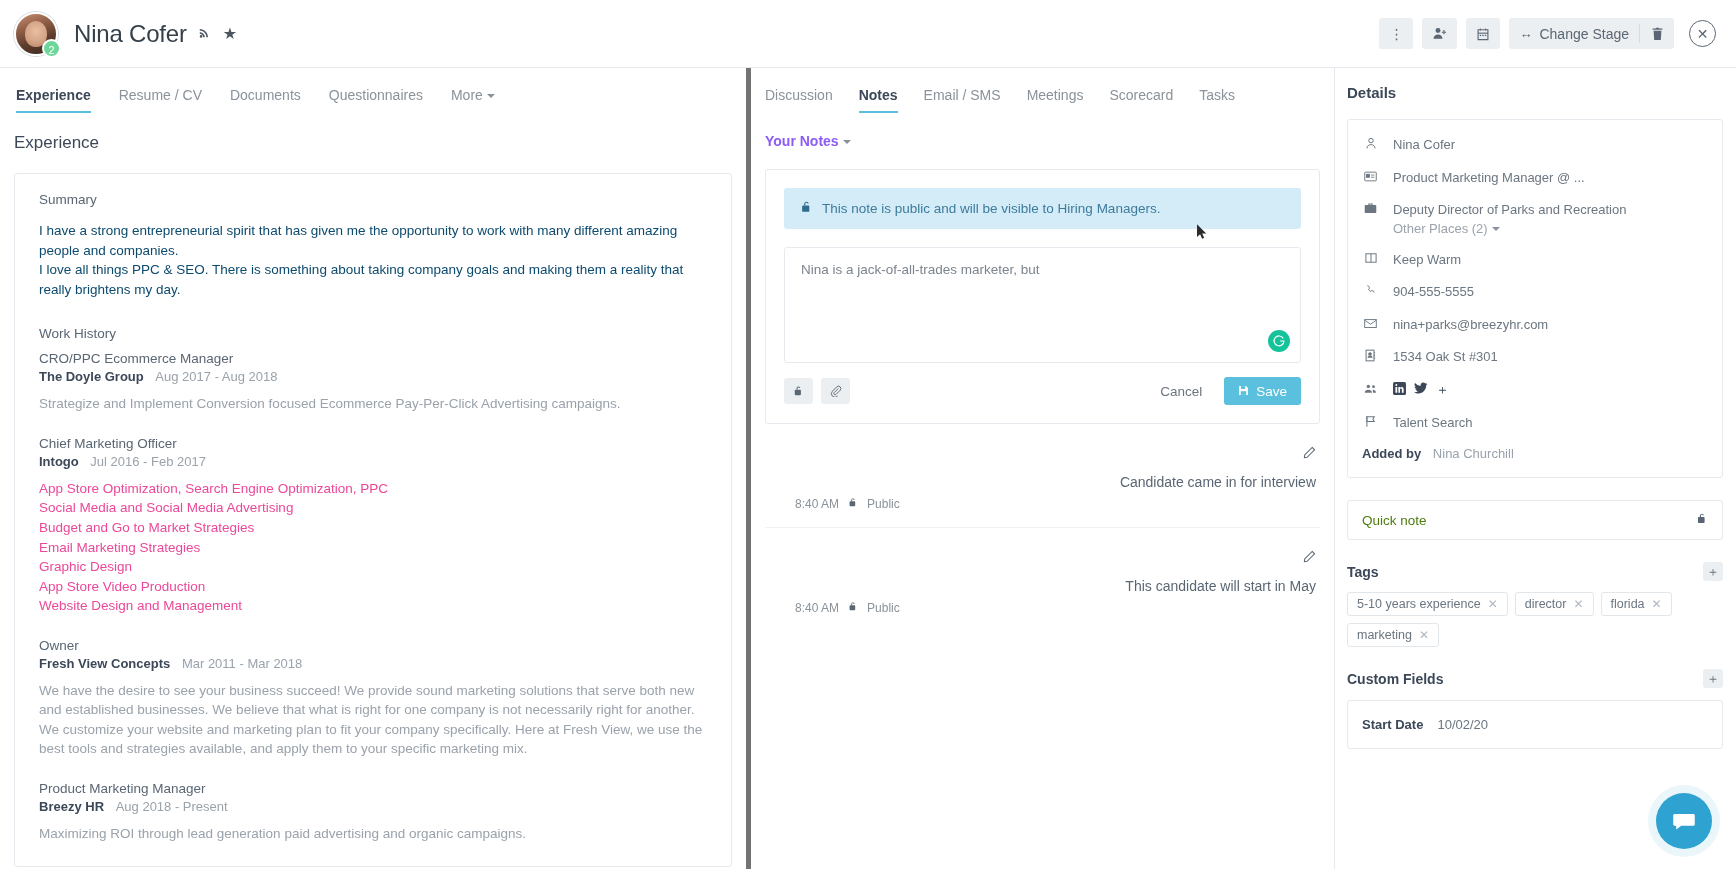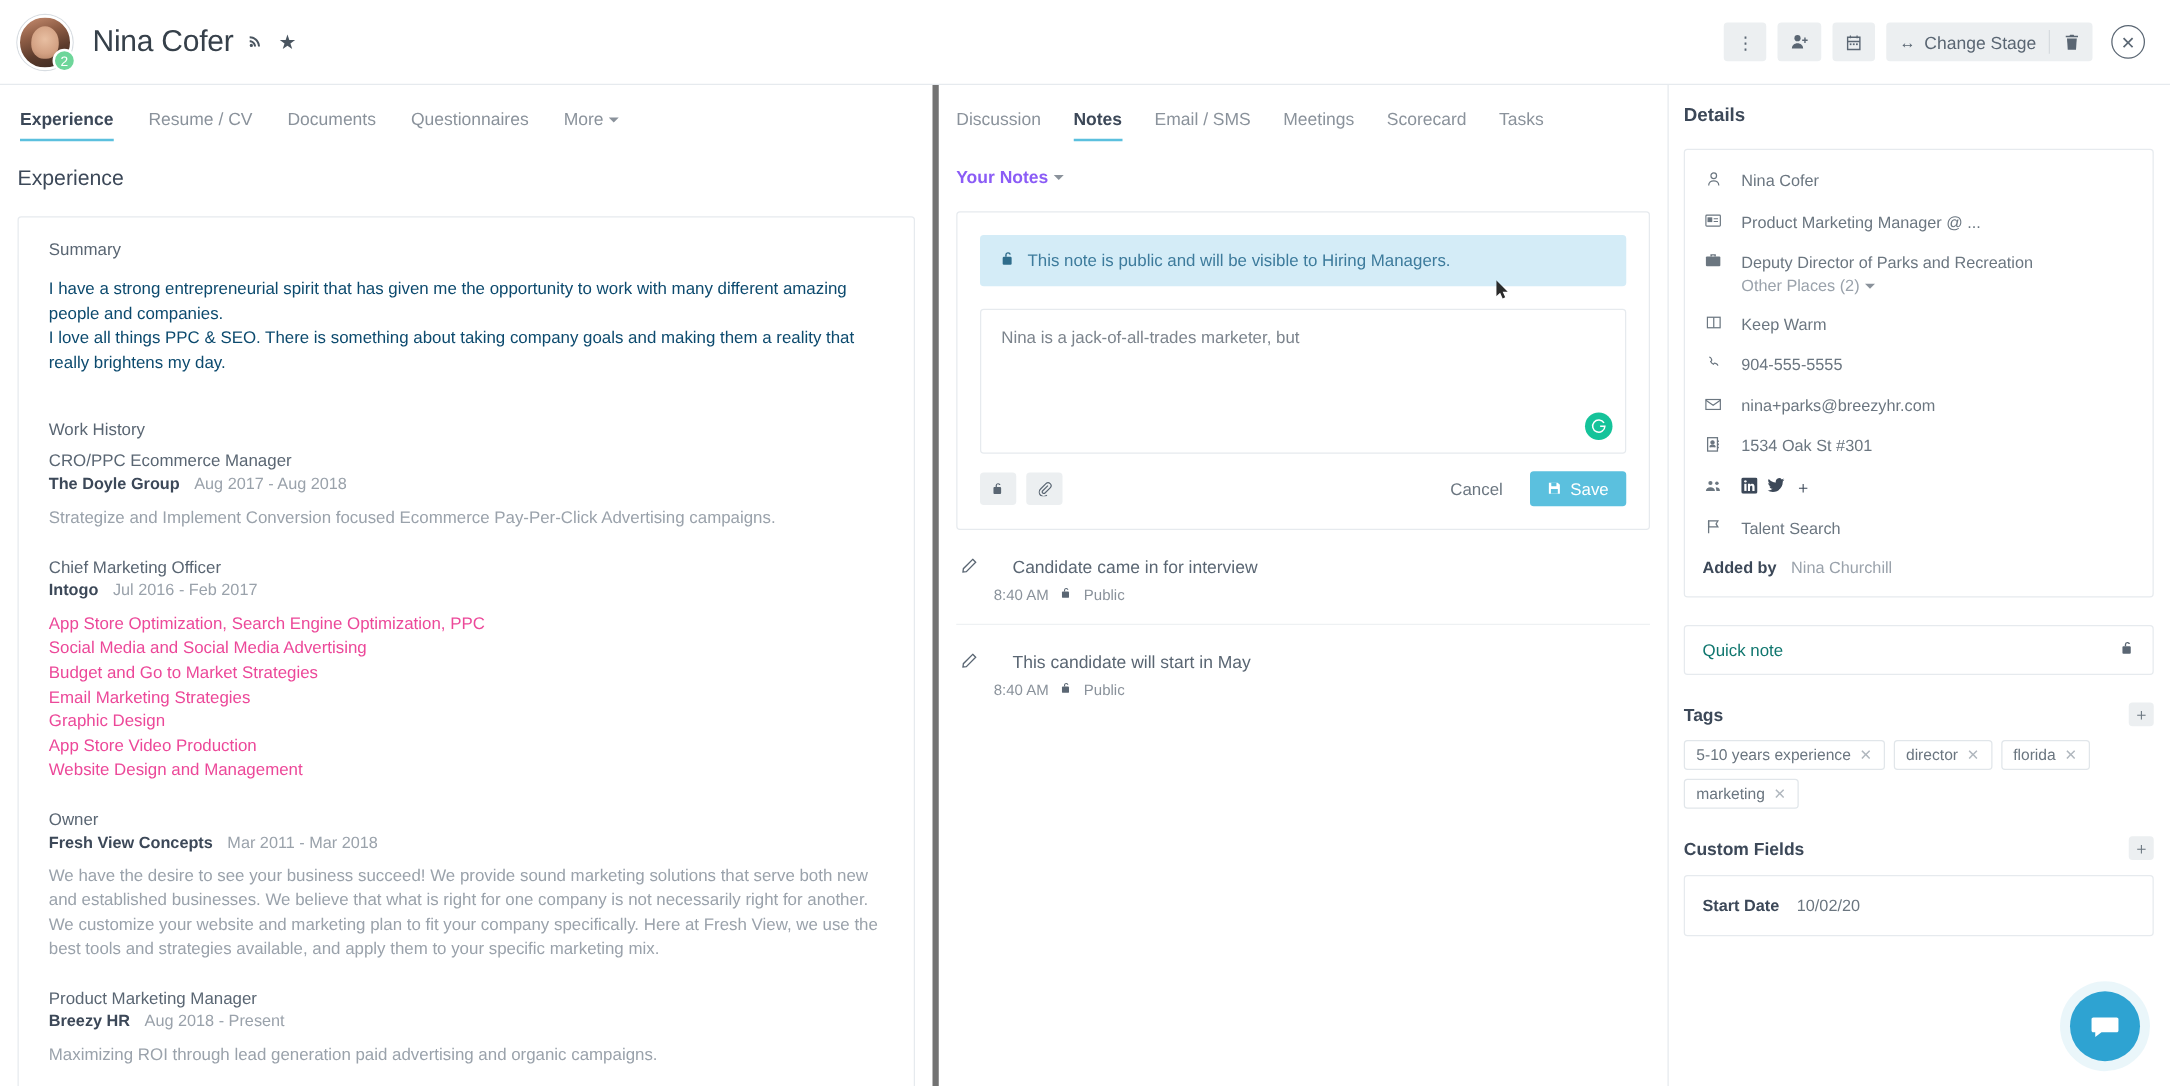--- a/index.html
+++ b/index.html
@@ -86,21 +86,21 @@
   .section-title { font-size: 17px; color: #3c4858; padding: 20px 0 0 14px; }
 
   .card {
     margin: 20px 14px 0 14px;
     border: 1px solid #e6eaee; border-radius: 3px;
     padding: 18px 24px 22px 24px;
     background: #fff;
   }
   .sub-head { font-size: 13.5px; color: #5a6673; margin-bottom: 14px; }
   .para { font-size: 13.5px; color: #0c4a6e; line-height: 1.45; }
-  .work-head { font-size: 13.5px; color: #5a6673; margin: 37px 0 10px 0; }
+  .work-head { font-size: 13.5px; color: #5a6673; margin: 27px 0 10px 0; }
   .job { margin-bottom: 22px; }
   .job-title { font-size: 13.5px; color: #5a6673; margin-bottom: 3px; }
   .job-meta { font-size: 13px; margin-bottom: 10px; }
   .job-company { font-weight: 700; color: #3c4858; }
   .job-dates { color: #9aa2ab; margin-left: 8px; }
   .job-desc { font-size: 13.5px; color: #9aa2ab; line-height: 1.45; }
   .bullet-line { font-size: 13.5px; color: #ec4899; line-height: 1.45; }
 
   
   .mid-tabs { display: flex; gap: 26px; padding: 16px 0 0 14px; height: 45px; align-items: flex-end; }
@@ -132,42 +132,42 @@
   }
   .spacer { flex: 1; }
   .link-btn { font-size: 13.5px; color: #6b7680; cursor: pointer; margin-right: 14px; }
   .save-btn {
     background: #5bc0de; color: #fff; border: none; border-radius: 3px;
     height: 28px; padding: 0 14px; font-size: 13.5px; cursor: pointer;
     display: flex; align-items: center; gap: 7px;
   }
   .notes-list { margin: 0 14px; }
   .note-item { padding: 20px 4px 16px 4px; border-bottom: 1px solid #eef1f3; }
-  .note-row { display: flex; align-items: center; gap: 28px; }
+  .note-row { display: flex; align-items: flex-end; gap: 12px; flex-direction: column; }
   .note-pencil { color: #5a6673; font-size: 13px; margin-top: 2px; }
   .note-text { font-size: 14px; color: #5a6673; }
   .note-sub { display: flex; align-items: center; gap: 9px; margin: 7px 0 0 26px;
               font-size: 12px; color: #8a929b; }
 
   
   .details-head { font-size: 15px; font-weight: 700; color: #3c4858; padding: 16px 0 0 12px; }
   .d-card { margin: 18px 12px 0 12px; border: 1px solid #e6eaee; border-radius: 3px; padding: 16px 14px; }
   .d-row { display: flex; align-items: flex-start; gap: 14px; margin-bottom: 15px; }
   .d-row:last-child { margin-bottom: 0; }
   .d-ic { width: 17px; flex: none; color: #6b7680; font-size: 13px; text-align: center; margin-top: 1px; }
   .d-val { font-size: 13px; color: #6b7680; line-height: 1.35; }
   .d-sub { font-size: 13px; color: #9aa2ab; margin-top: 2px; cursor: pointer; }
   .social { display: flex; align-items: center; gap: 8px; }
   .soc-ic { font-size: 13px; color: #3c4858; cursor: pointer; }
   .added-by { font-size: 13px; color: #9aa2ab; }
   .added-by b { color: #3c4858; }
   .quicknote {
     margin: 22px 12px 0 12px; border: 1px solid #e6eaee; border-radius: 3px;
     height: 40px; display: flex; align-items: center; padding: 0 14px;
-    font-size: 13.5px; color: #0f766e;
+    font-size: 13.5px; color: #4d7c0f;
   }
   .sec-head {
     display: flex; align-items: center; margin: 22px 12px 0 12px;
   }
   .sec-head h3 { font-size: 14px; font-weight: 700; color: #3c4858; }
   .plus-btn {
     margin-left: auto; width: 20px; height: 19px; background: #eceff1;
     border: none; border-radius: 3px; color: #6b7680; font-size: 13px; cursor: pointer;
     display: flex; align-items: center; justify-content: center;
   }

